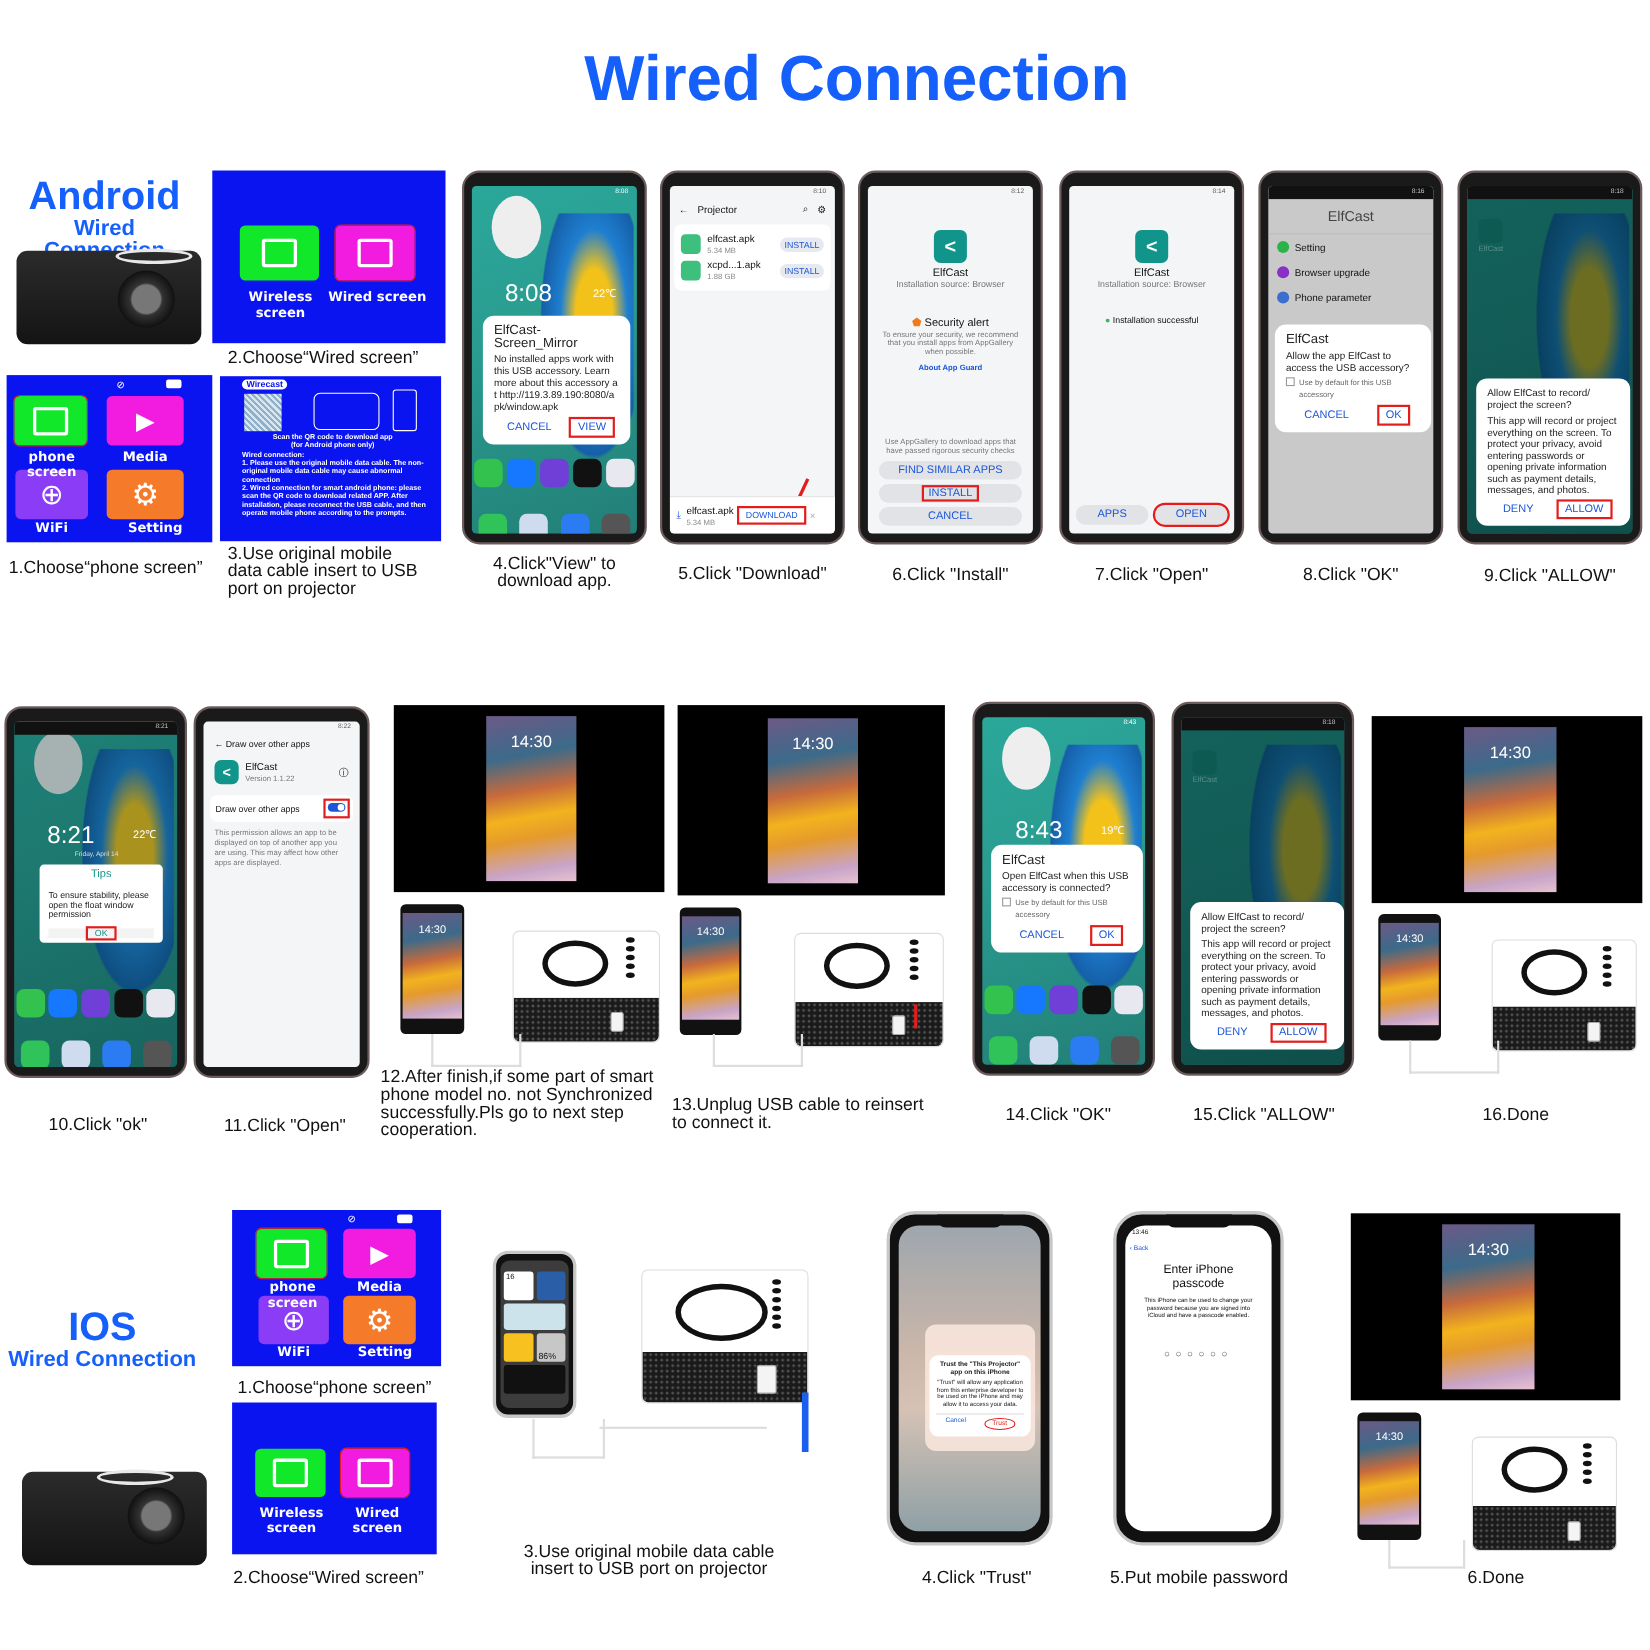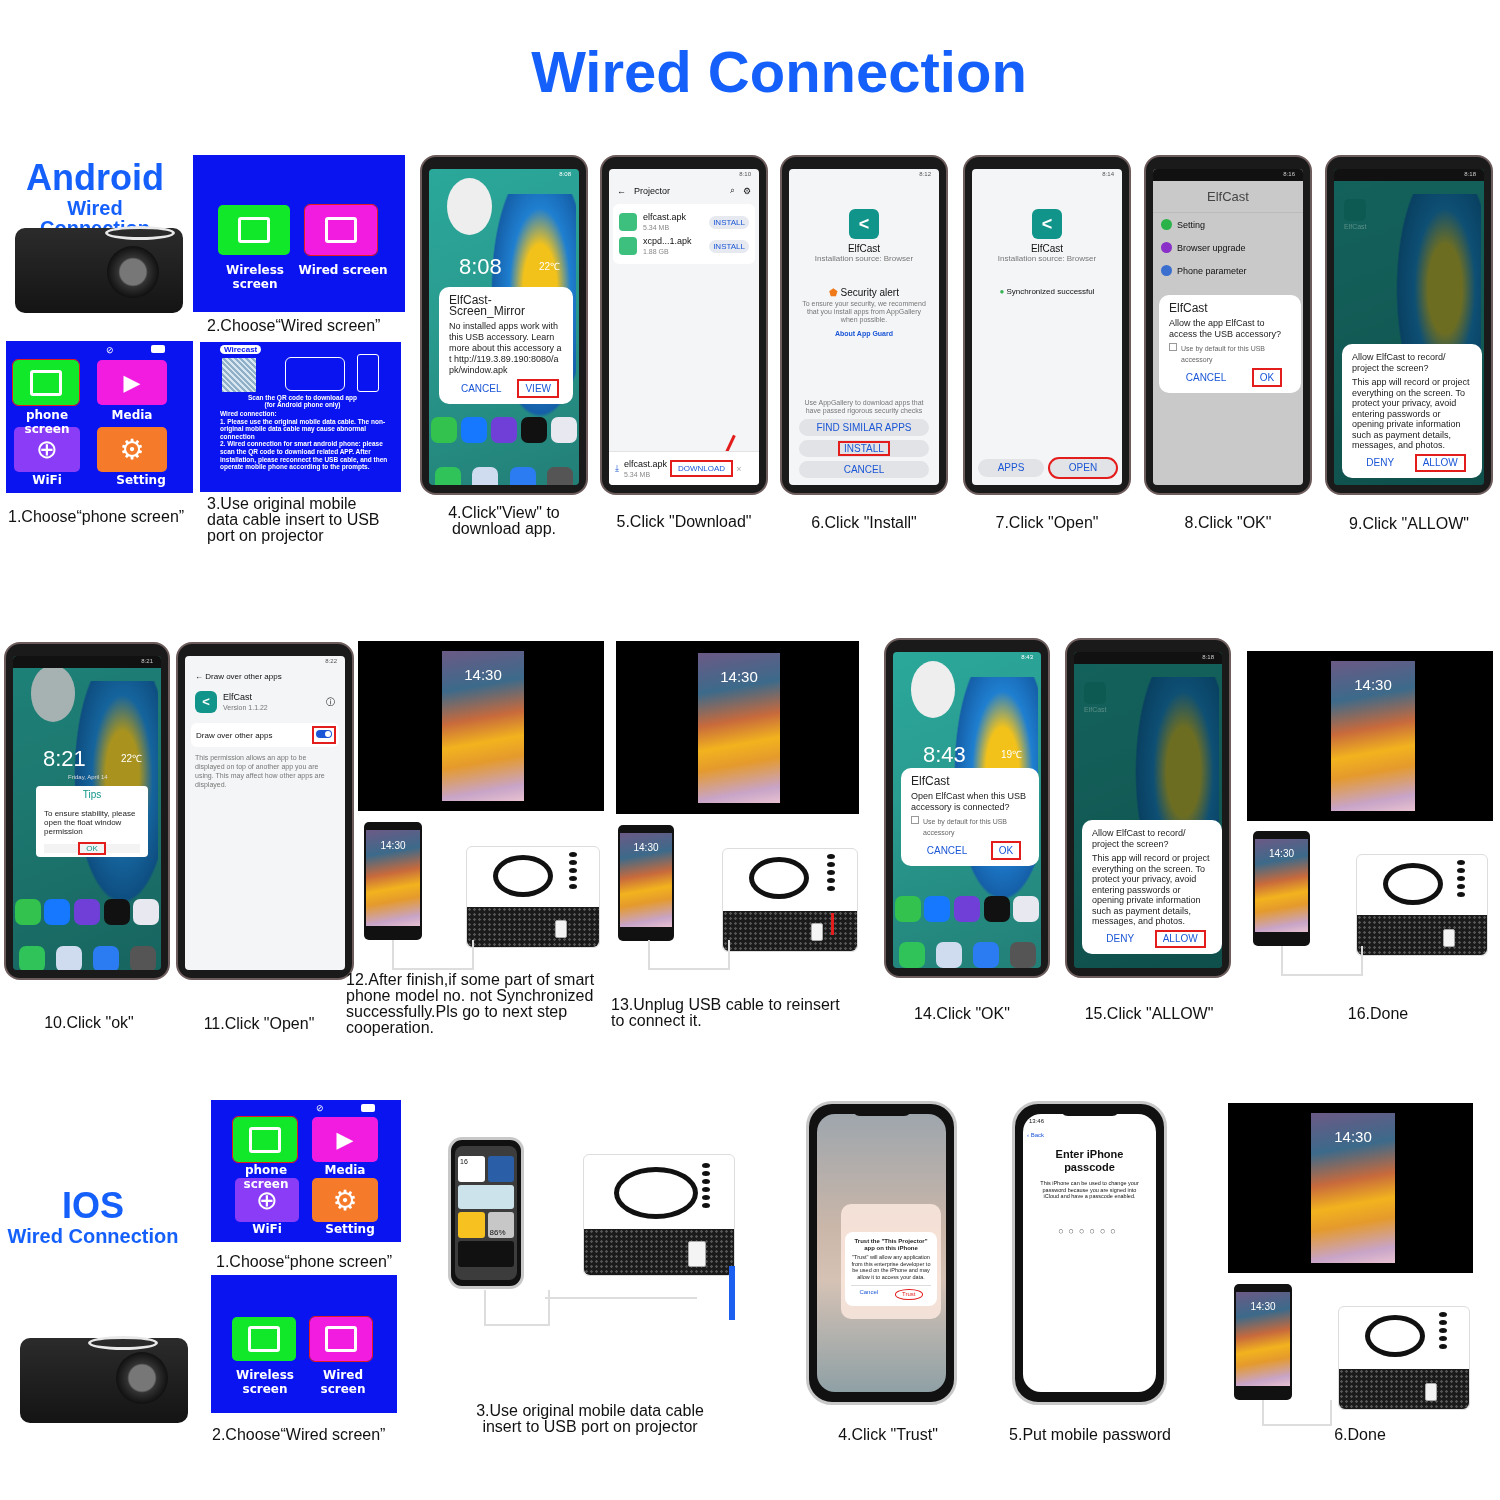--- a/index.html
+++ b/index.html
@@ -219,21 +219,21 @@
 <div class="abs phone" style="left:963px;top:155px;width:168px;height:340px">
   <div class="screen lightui" style="text-align:center">
     <div class="sbar">
         <span></span>
         <span>8:14</span>
       </div>
     <div style="height:28px"></div>
     <div class="appicon">&lt;</div>
     <div style="font-size:10px;margin-top:4px">ElfCast</div>
     <div style="font-size:8px;color:#777">Installation source: Browser</div>
-    <div style="font-size:8px;margin-top:24px"><span style="color:#3cb55a">●</span> <span>Synchronized successful</span></div>
+    <div style="font-size:8px;margin-top:24px"><span style="color:#3cb55a">●</span> <span>Installation successful</span></div>
     <div style="position:absolute;left:6px;right:6px;bottom:8px;display:flex;gap:6px">
       <span style="flex:1;background:#e2e3e6;border-radius:9px;color:#1a56d6;font-size:10px;line-height:18px">APPS</span>
       <span style="flex:1;background:#e2e3e6;border-radius:9px;color:#1a56d6;font-size:10px;line-height:18px;outline:2px solid #e31c1c">OPEN</span>
     </div>
   </div>
 </div>
 <div class="abs cap c" style="left:963px;top:515px;width:168px">7.Click "Open"</div>
 
 <div class="abs phone" style="left:1144px;top:155px;width:168px;height:340px">
   <div class="screen greyui">
@@ -321,21 +321,21 @@
     <div class="dock" style="top:290px">
         <span style="background:#2fc35a"></span>
         <span style="background:#cfdcef"></span>
         <span style="background:#2b7cf2"></span>
         <span style="background:#555"></span>
       </div>
   </div>
 </div>
 <div class="abs cap c" style="left:4px;top:1015px;width:170px">10.Click "ok"</div>
 
-<div class="abs phone" style="left:176px;top:642px;width:178px;height:338px">
+<div class="abs phone" style="left:176px;top:642px;width:160px;height:338px">
   <div class="screen lightui">
     <div class="sbar">
         <span></span>
         <span>8:22</span>
       </div>
     <div style="font-size:8px;padding:4px 10px"><span>←</span> <span>Draw over other apps</span></div>
     <div style="display:flex;align-items:center;gap:6px;padding:6px 10px">
       <span class="appicon" style="width:22px;height:22px;line-height:22px;font-size:13px;margin:0">&lt;</span>
       <span style="flex:1;font-size:9px"><span>ElfCast</span><br><span style="font-size:7px;color:#777">Version 1.1.22</span></span>
       <span style="font-size:9px">ⓘ</span>
@@ -577,21 +577,21 @@
     </div>
   </div>
 </div>
 <div class="abs cap c" style="left:806px;top:1427px;width:164px">4.Click "Trust"</div>
 
 <div class="iphone" style="left:1012px;top:1101px;width:155px;height:304px">
   <div class="notch"></div>
   <div class="scr" style="background:#fff;text-align:center">
     <div style="position:absolute;left:6px;top:4px;font-size:6px">13:46</div>
     <div style="position:absolute;left:4px;top:18px;font-size:6px;color:#1a56d6">‹ <span>Back</span></div>
-    <div style="padding:34px 20px 0;font-size:11px;font-weight:bold;line-height:13px">Enter iPhone passcode</div>
+    <div style="padding:34px 20px 0;font-size:11px;font-weight:normal;line-height:13px">Enter iPhone passcode</div>
     <div style="padding:6px 12px;font-size:5.5px;line-height:6.5px">This iPhone can be used to change your password because you are signed into iCloud and have a passcode enabled.</div>
     <div style="margin-top:20px;font-size:9px;letter-spacing:5px;color:#555">○○○○○○</div>
   </div>
 </div>
 <div class="abs cap c" style="left:1000px;top:1427px;width:180px">5.Put mobile password</div>
 
 <div class="abs black" style="left:1228px;top:1103px;width:245px;height:170px">
   <div class="lock" style="left:83px;top:10px;width:84px;height:150px">
       <div class="t">14:30</div>
     </div>

